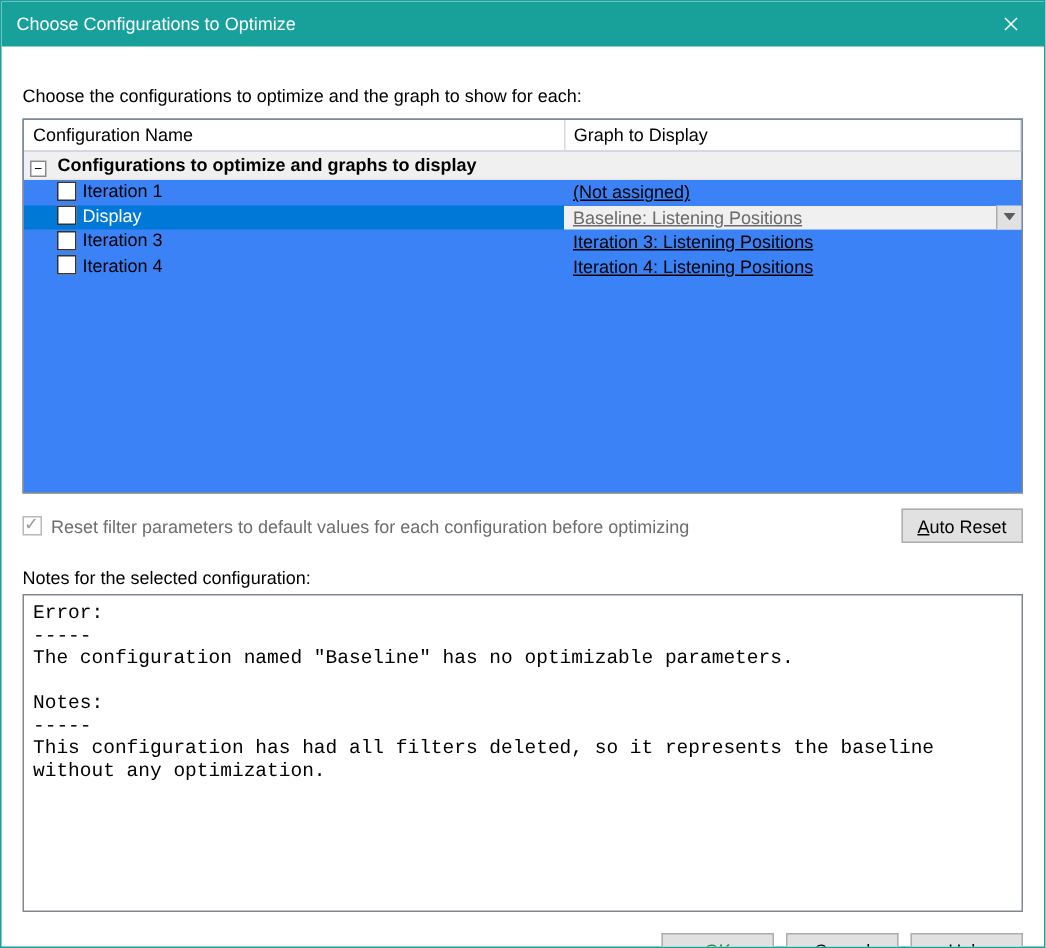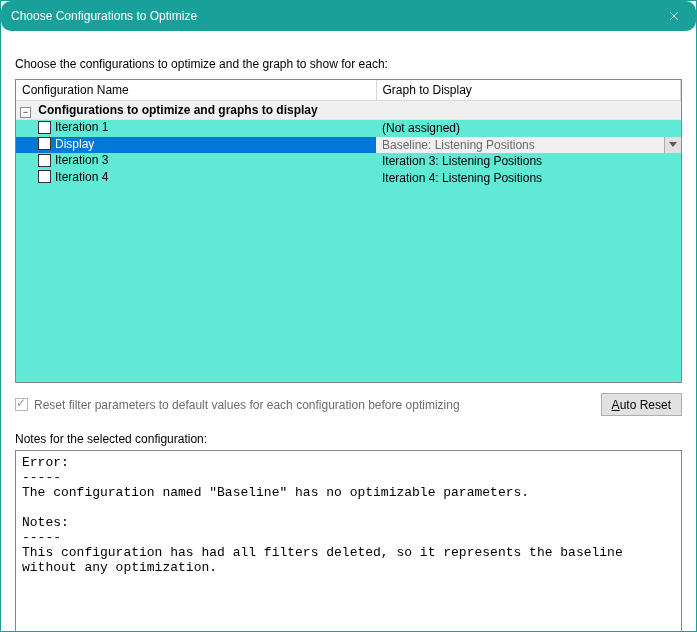--- a/index.html
+++ b/index.html
@@ -15,44 +15,43 @@
     border: 1px solid #18a19a;
   }
   .titlebar {
     height: 30px;
     background: #18a19a;
     color: #fff;
     display: flex;
     align-items: center;
     justify-content: space-between;
     padding-left: 10px;
-    border-radius: 10px;
   }
   .titlebar .title { font-size: 12px; }
   .titlebar .close {
     width: 45px;
     height: 30px;
     display: flex;
     align-items: center;
     justify-content: center;
     color: #fff;
     font-size: 13px;
     cursor: pointer;
   }
   .content {
     padding: 14px 14px 10px 14px;
   }
   .instruction {
     margin: 12px 0 8px 0;
   }
   .grid-wrap {
     border: 1px solid #828790;
-    height: 304px;
+    height: 250px;
     overflow: hidden;
-    background: #5eead4;
+    background: #3b82f6;
     position: relative;
   }
   table.grid {
     width: 100%;
     border-collapse: collapse;
     table-layout: fixed;
   }
   .grid th {
     text-align: left;
     font-weight: normal;
@@ -84,21 +83,21 @@
     align-items: center;
     justify-content: center;
     font-size: 9px;
     line-height: 1;
     margin-right: 4px;
     cursor: pointer;
     font-weight: normal;
     position: relative;
     top: 1px;
   }
-  .item-row td { padding: 0 4px; }
+  .item-row td { padding: 0 4px; text-decoration: underline; }
   .item-row.selected td { background: #0078d7; color: #fff; }
   .item-row.selected .graph-cell { color: #6a6a6a; background:#f0f0f0; }
   .item-row .cbwrap {
     display: inline-flex;
     align-items: center;
     gap: 4px;
     padding-left: 18px;
   }
   .cb {
     width: 13px; height: 13px;

